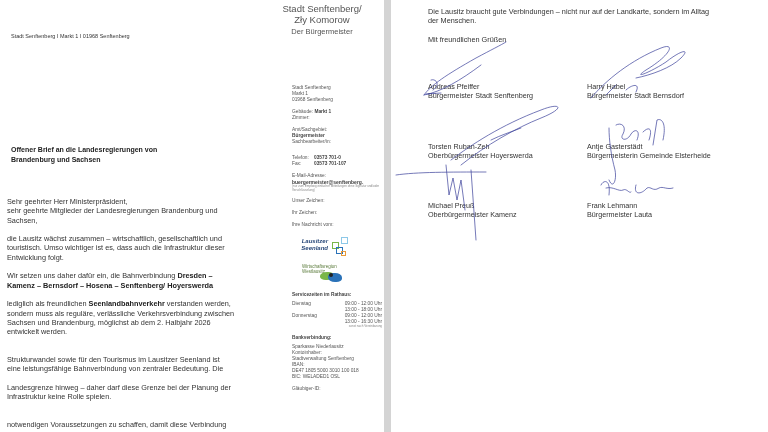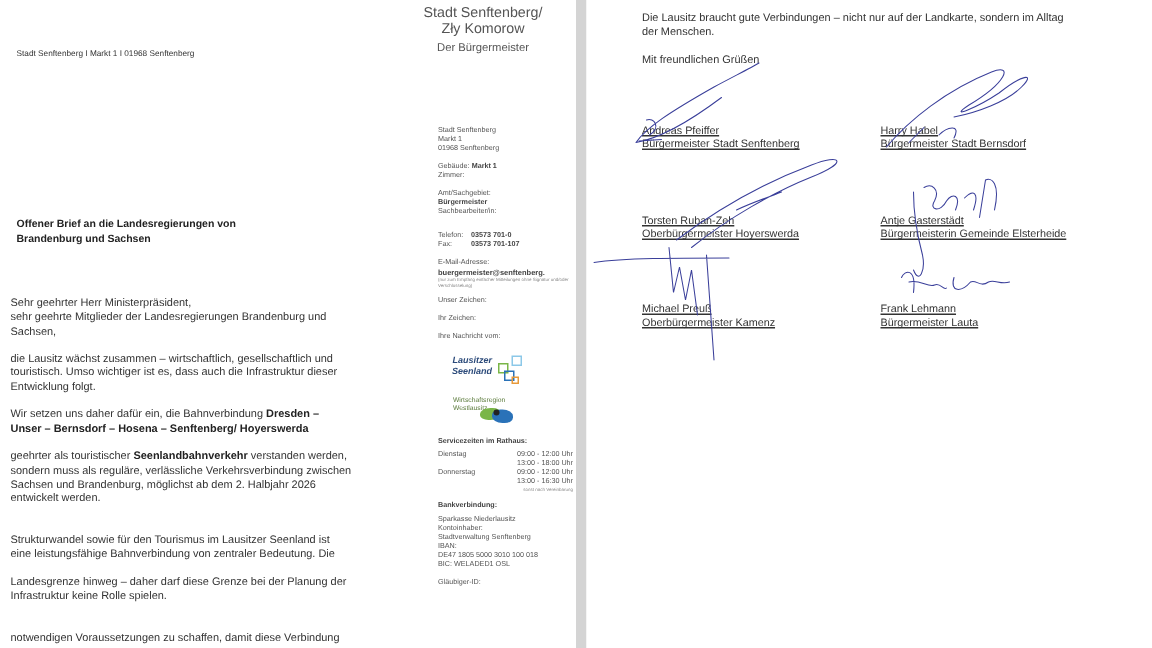--- a/index.html
+++ b/index.html
@@ -37,21 +37,21 @@
 
   .subject { position: absolute; left: 11px; top: 145px; font-size: 7px; font-weight: bold; line-height: 9.5px; color: #222; }
 
   .body-text { position: absolute; left: 7px; top: 197px; width: 270px; font-size: 7.3px; line-height: 9.3px; color: #333; }
   .body-text p { margin-bottom: 9.3px; white-space: nowrap; }
   .body-text b { font-weight: bold; color: #222; }
 
   .right-text { position: absolute; left: 37px; top: 7px; width: 340px; font-size: 7.3px; line-height: 9.3px; color: #333; }
   .right-text p { margin-bottom: 9.3px; }
 
-  .sig { position: absolute; font-size: 7.2px; line-height: 9.3px; color: #333; white-space: nowrap; text-decoration: underline; }
+  .sig { position: absolute; font-size: 7.2px; line-height: 9.3px; color: #333; white-space: nowrap; }
   .sig-svg { position: absolute; left: 0; top: 0; width: 377px; height: 432px; pointer-events: none; }
 </style>
 </head>
 <body>
 
 <div class="page-left">
   <div class="sender-line">Stadt Senftenberg I Markt 1 I 01968 Senftenberg</div>
 
   <div class="org-header">
     <div class="l1">Stadt Senftenberg/</div>
@@ -156,23 +156,23 @@
       <span>sehr geehrte Mitglieder der Landesregierungen Brandenburg und</span><br>
       <span>Sachsen,</span>
     </p>
     <p>
       <span>die Lausitz wächst zusammen – wirtschaftlich, gesellschaftlich und</span><br>
       <span>touristisch. Umso wichtiger ist es, dass auch die Infrastruktur dieser</span><br>
       <span>Entwicklung folgt.</span>
     </p>
     <p>
       <span>Wir setzen uns daher dafür ein, die Bahnverbindung </span><b>Dresden –</b><br>
-      <b>Unser – Bernsdorf – Hosena – Senftenberg/ Hoyerswerda</b><br>
-      <br>
-      <span>geehrter als touristischer </span><b>Seenlandbahnverkehr</b><span> verstanden werden,</span><br>
+      <b>Kamenz – Bernsdorf – Hosena – Senftenberg/ Hoyerswerda</b><br>
+      <br>
+      <span>lediglich als freundlichen </span><b>Seenlandbahnverkehr</b><span> verstanden werden,</span><br>
       <span>sondern muss als reguläre, verlässliche Verkehrsverbindung zwischen</span><br>
       <span>Sachsen und Brandenburg, möglichst ab dem 2. Halbjahr 2026</span><br>
       <span>entwickelt werden.</span>
     </p>
     <p>
       <br>
       <span>Strukturwandel sowie für den Tourismus im Lausitzer Seenland ist</span><br>
       <span>eine leistungsfähige Bahnverbindung von zentraler Bedeutung. Die</span><br>
       <br>
       <span>Landesgrenze hinweg – daher darf diese Grenze bei der Planung der</span><br>

